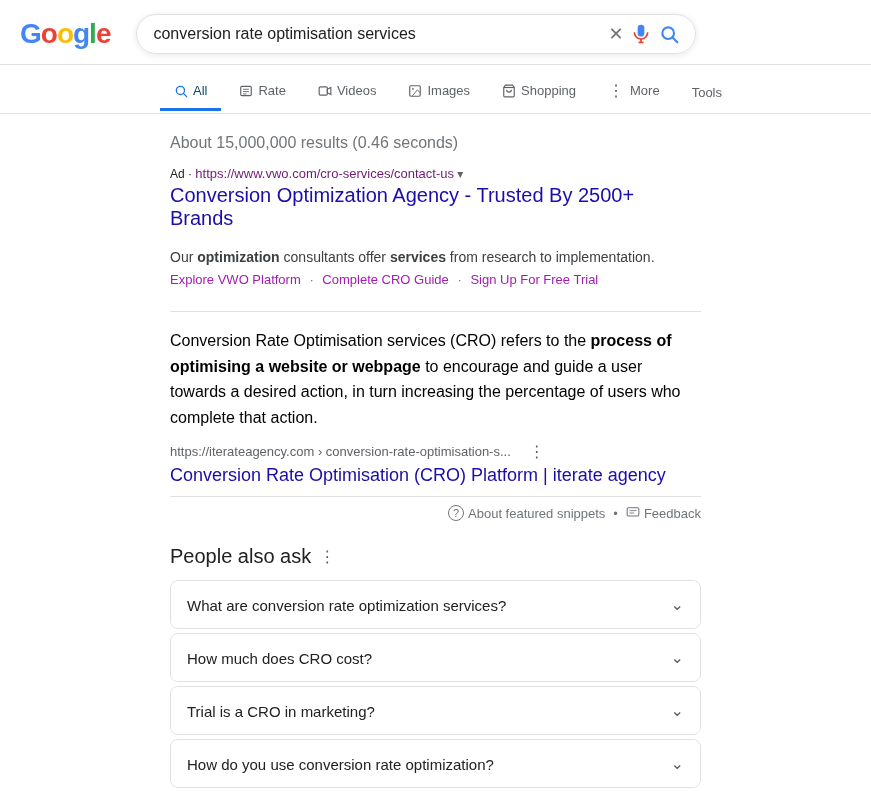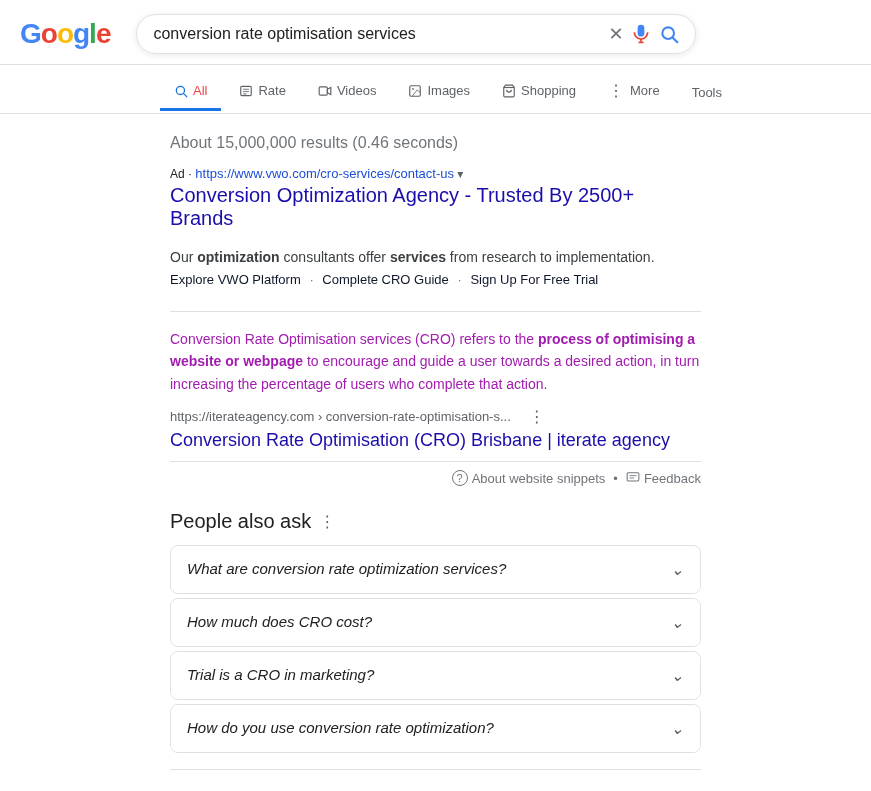--- a/index.html
+++ b/index.html
@@ -79,21 +79,21 @@
       gap: 5px;
       padding: 10px 14px;
       font-size: 13px;
       color: #5f6368;
       cursor: pointer;
       border-bottom: 3px solid transparent;
       text-decoration: none;
       white-space: nowrap;
     }
     .nav-tab.active {
-      color: #ef4444;
+      color: #0c4a6e;
       border-bottom: 3px solid #1a73e8;
     }
     .tools-tab {
       margin-left: auto;
       color: #5f6368;
       font-size: 13px;
       cursor: pointer;
       padding: 10px 14px;
     }
 
@@ -112,21 +112,21 @@
     
     .ad-result {
       margin-bottom: 24px;
     }
     .ad-label {
       font-size: 12px;
       color: #202124;
       margin-bottom: 2px;
     }
     .ad-url {
-      color: #1d4ed8;
+      color: #701a75;
       font-size: 13px;
     }
     .ad-title {
       color: #1a0dab;
       font-size: 20px;
       font-weight: normal;
       cursor: pointer;
       text-decoration: none;
       display: block;
       margin: 3px 0 17px 0;
@@ -135,42 +135,42 @@
       color: #3c4043;
       font-size: 14px;
       line-height: 1.5;
     }
     .ad-links {
       font-size: 13px;
       color: #1a0dab;
       margin-top: 4px;
     }
     .ad-links a {
-      color: #0f172a;
+      color: #a21caf;
       text-decoration: none;
     }
     .ad-links span {
       color: #70757a;
       margin: 0 5px;
     }
 
     .divider {
       border: none;
       border-top: 1px solid #e0e0e0;
       margin: 16px 0;
     }
 
     
     .featured-snippet {
       margin-bottom: 8px;
     }
     .snippet-text {
-      font-size: 14px;
+      font-size: 16px;
       line-height: 1.6;
-      color: #a21caf;
+      color: #000000;
       margin-bottom: 12px;
     }
     .snippet-source-url {
       color: #5f6368;
       font-size: 13px;
       display: flex;
       align-items: center;
       gap: 18px;
       margin-bottom: 4px;
     }
@@ -226,25 +226,24 @@
     }
     .paa-item {
       border: 1px solid #e0e0e0;
       border-radius: 8px;
       margin-bottom: 4px;
       overflow: hidden;
     }
     .paa-question {
       display: flex;
       justify-content: space-between;
-      align-items: flex-start;
+      align-items: flex-end;
       padding: 14px 16px;
       cursor: pointer;
       background: #fff;
-      font-style: italic;
     }
     .paa-question-text {
       font-size: 15px;
       color: #202124;
     }
     .paa-chevron {
       color: #5f6368;
       font-size: 16px;
     }
   </style>
@@ -349,25 +348,25 @@
   <hr class="divider">
 
   <div class="featured-snippet">
     <div class="snippet-text">
       <span>Conversion Rate Optimisation services (CRO) refers to the </span><strong>process of optimising a website or webpage</strong><span> to encourage and guide a user towards a desired action, in turn increasing the percentage of users who complete that action.</span>
     </div>
     <div class="snippet-source-url">
       <span>https://iterateagency.com › conversion-rate-optimisation-s...</span>
       <span class="dots-menu">⋮</span>
     </div>
-    <a class="snippet-title">Conversion Rate Optimisation (CRO) Brisbane | iterate agency</a>
+    <a class="snippet-title">Conversion Rate Optimisation (CRO) Platform | iterate agency</a>
     <div class="snippet-footer">
       <div class="snippet-footer-item">
         <span style="display:inline-flex;align-items:center;justify-content:center;width:16px;height:16px;border-radius:50%;border:1.5px solid #70757a;font-size:11px;color:#70757a;">?</span>
-        <span>About website snippets</span>
+        <span>About featured snippets</span>
       </div>
       <span class="dot-separator">•</span>
       <div class="snippet-footer-item">
         <span style="display:inline-flex;align-items:center;justify-content:center;">
           <svg width="14" height="14" viewBox="0 0 24 24" fill="none">
             <rect x="2" y="3" width="20" height="14" rx="2" stroke="#70757a" stroke-width="1.8" fill="none"></rect>
             <line x1="6" y1="8" x2="18" y2="8" stroke="#70757a" stroke-width="1.5"></line>
             <line x1="6" y1="12" x2="14" y2="12" stroke="#70757a" stroke-width="1.5"></line>
           </svg>
         </span>

